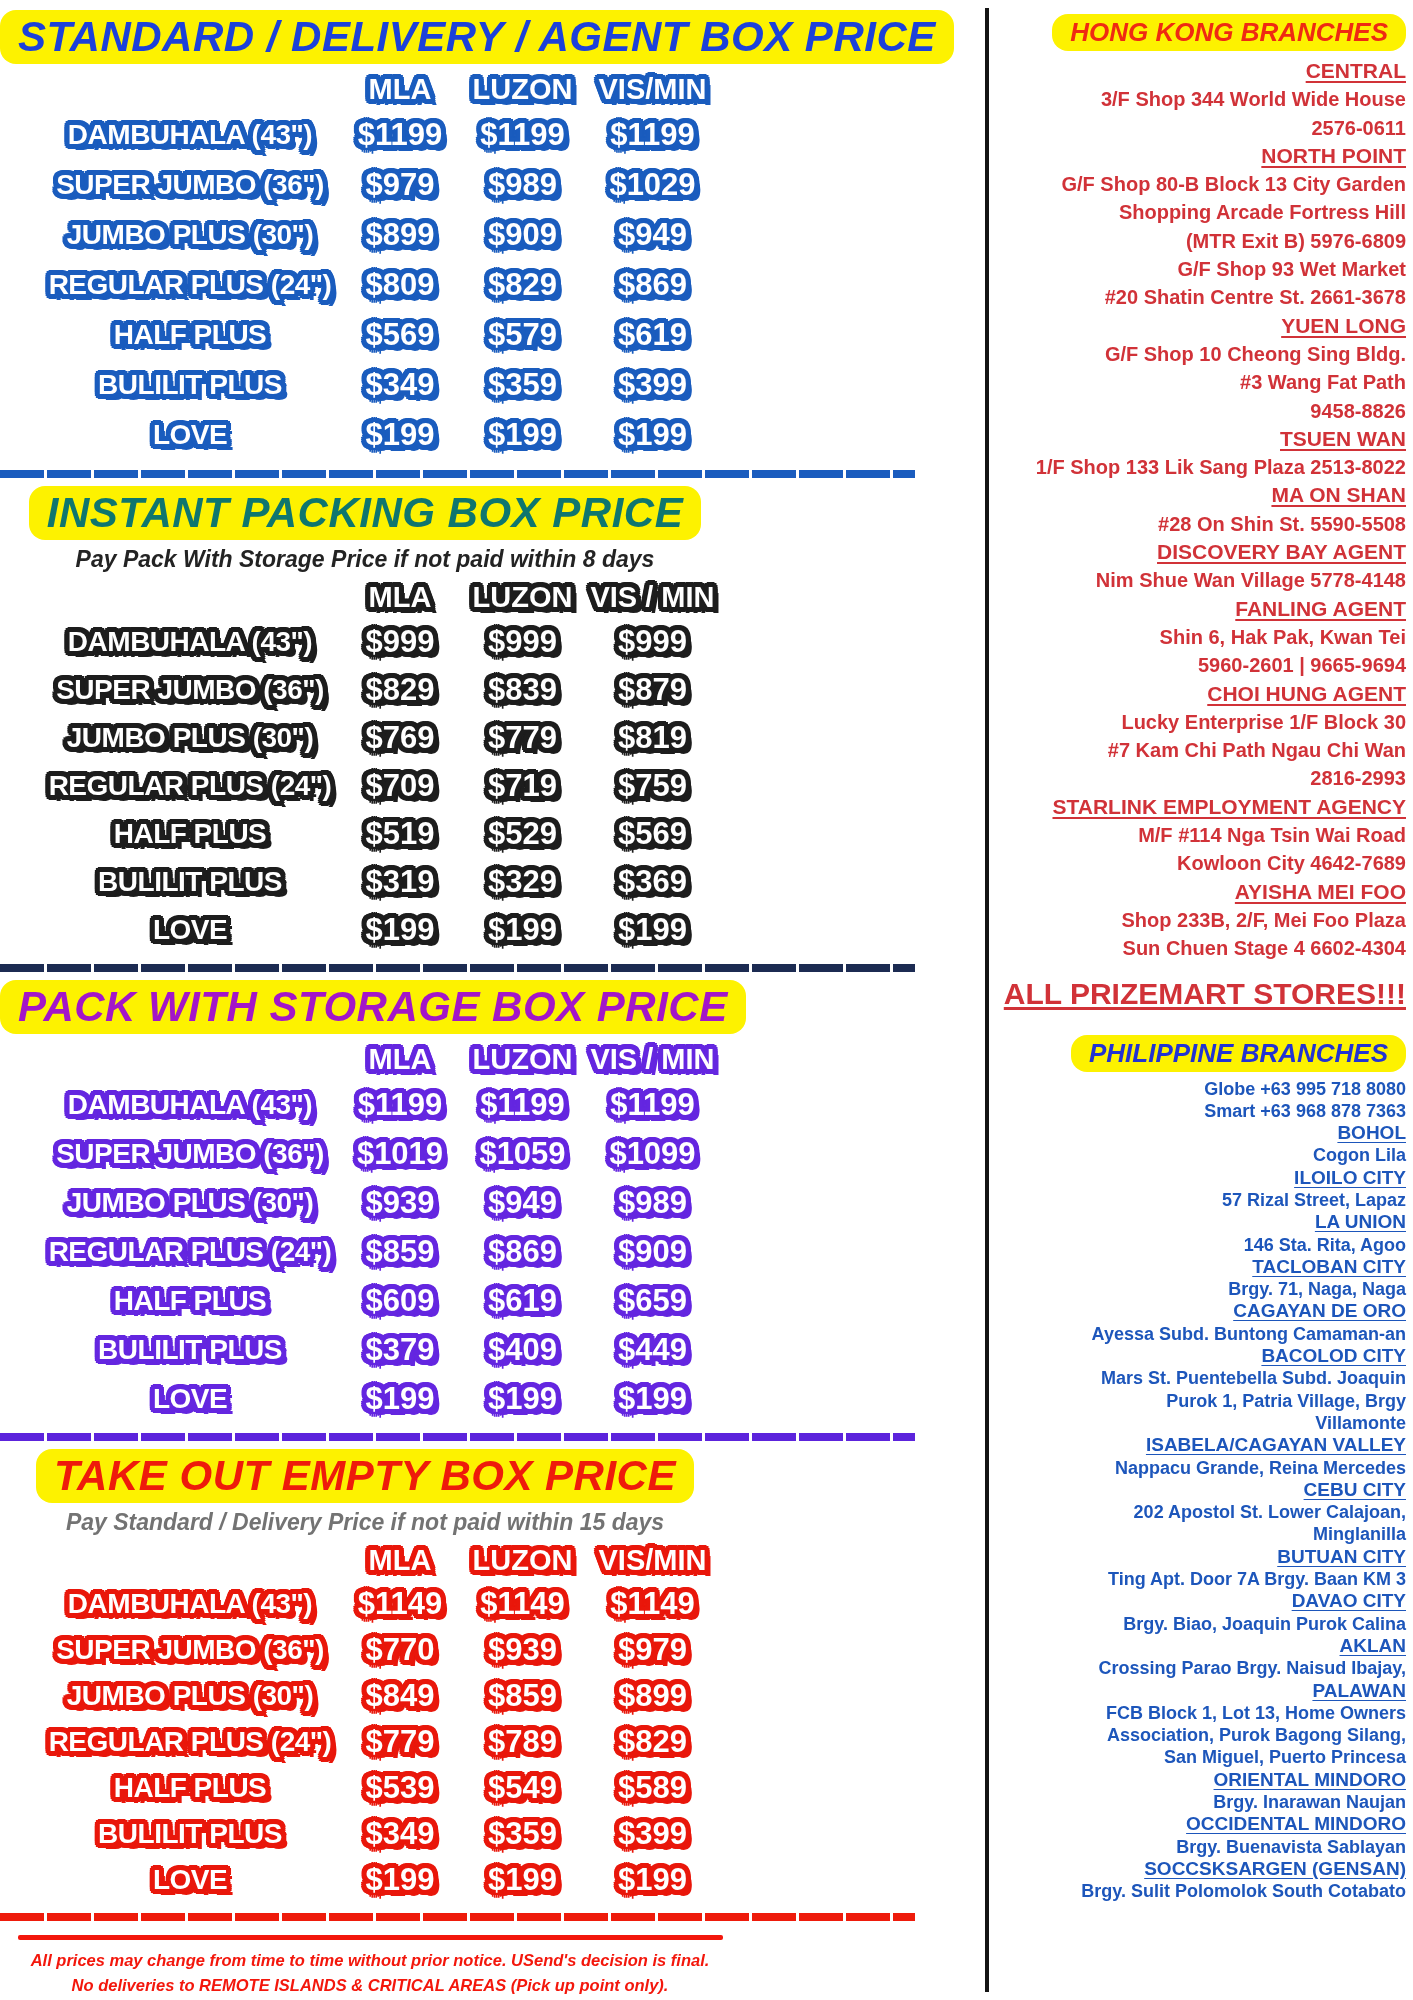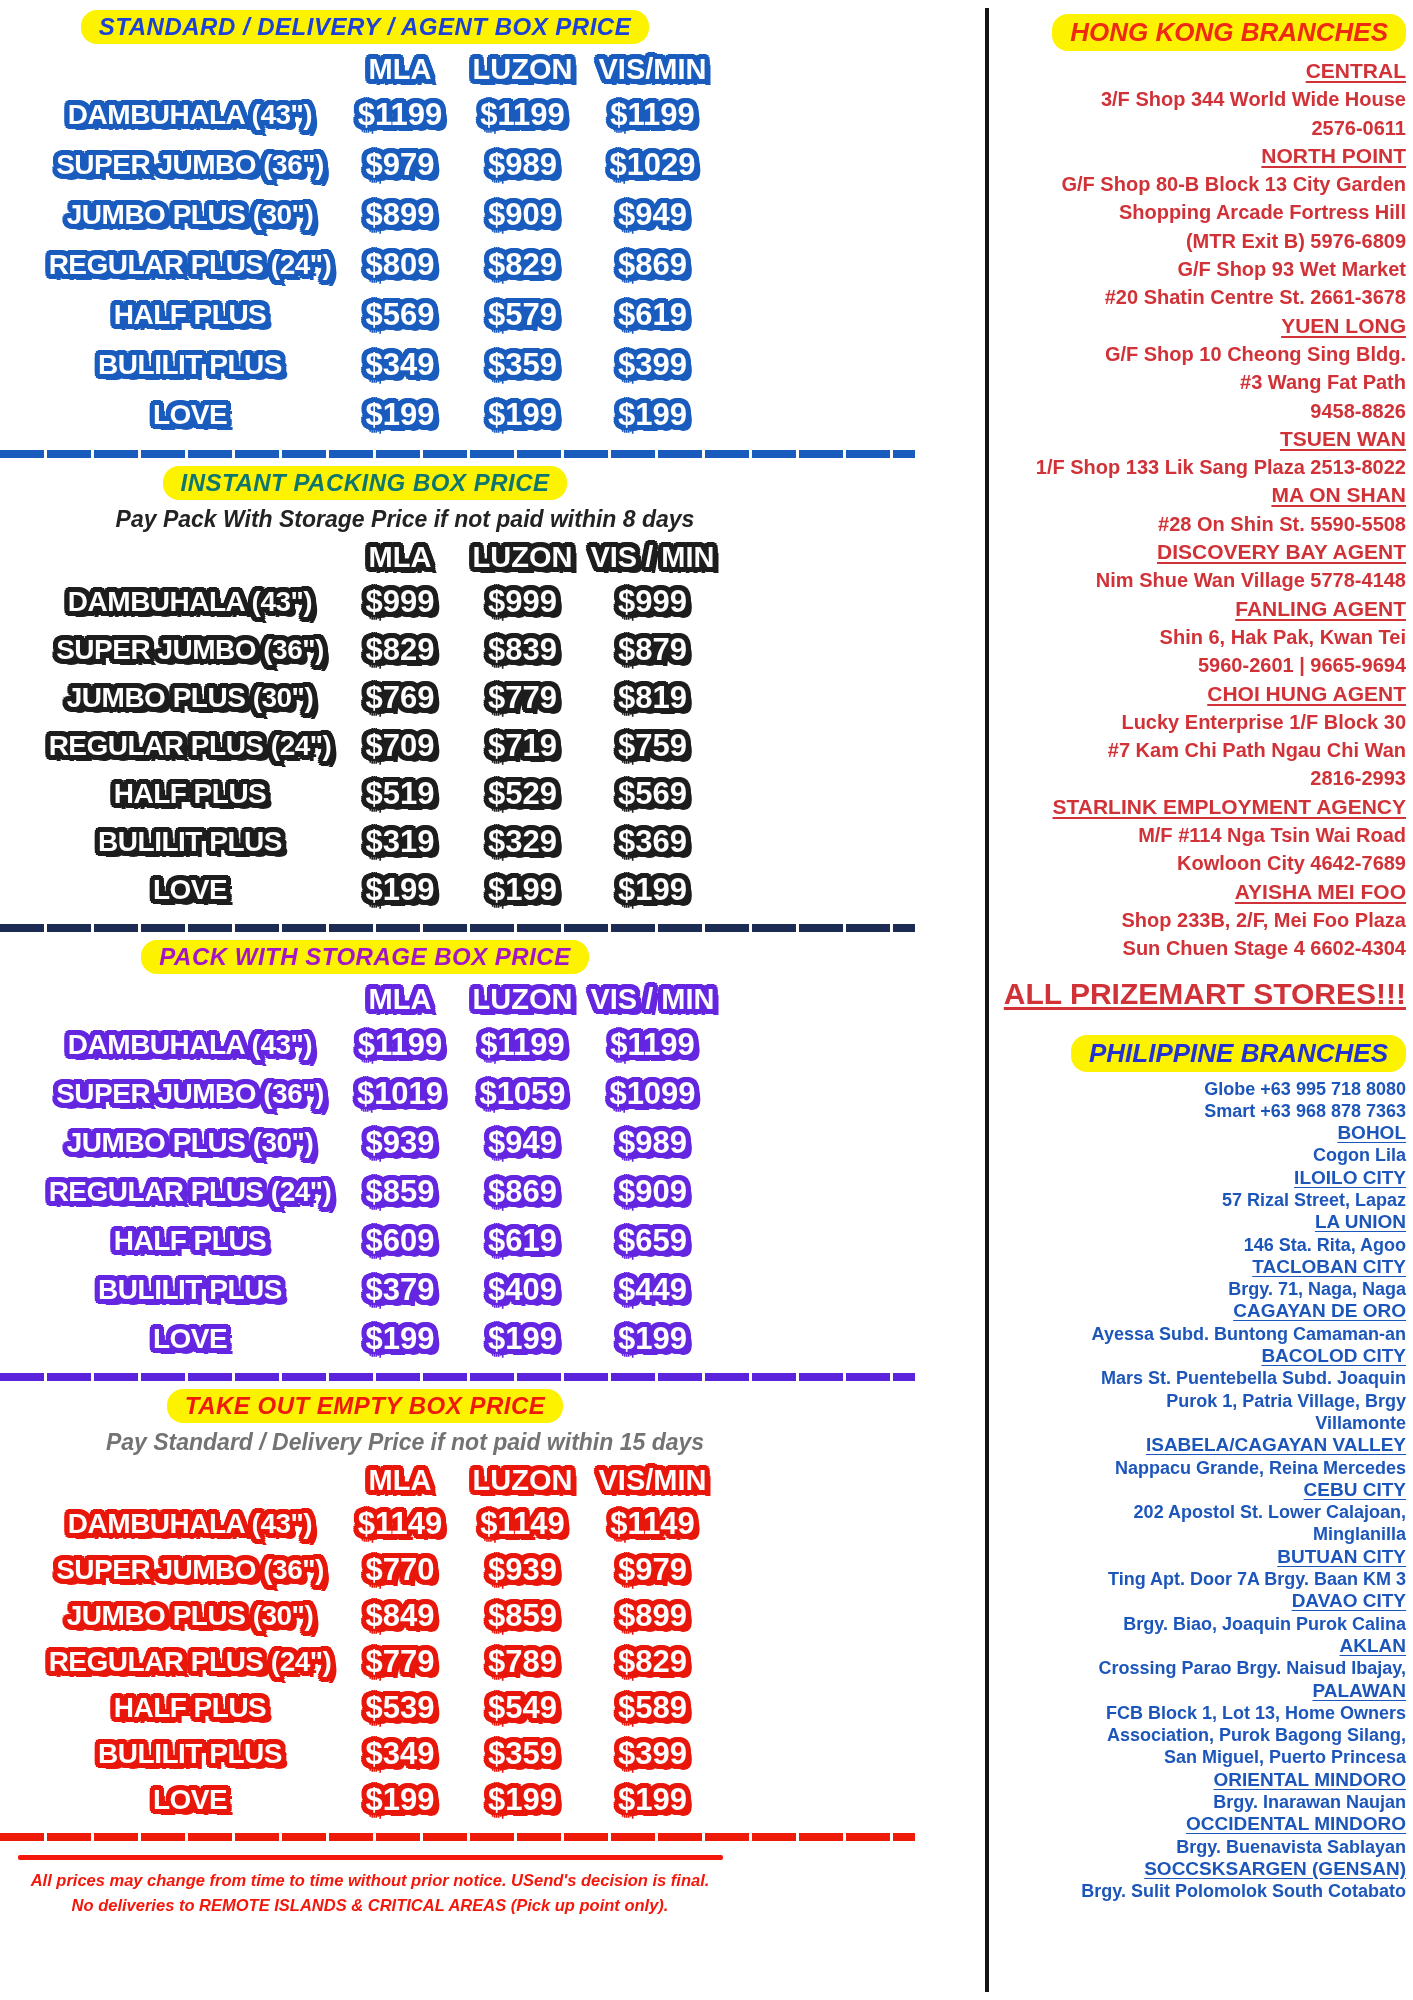--- a/index.html
+++ b/index.html
@@ -3,22 +3,22 @@
 <meta charset="utf-8">
 <style>
   html,body{margin:0;padding:0;}
   body{
     width:1413px;height:2000px;background:#ffffff;position:relative;overflow:hidden;
     font-family:"Liberation Sans", sans-serif;
   }
   .left{position:absolute;left:0;top:10px;width:960px;}
   .t-title-row{width:730px;text-align:center;margin-bottom:4px;}
   .pill{display:inline-block;background:var(--hl);border-radius:16px;padding:3px 18px;}
-  .t-title{font-size:24px;font-weight:bold;font-style:italic;letter-spacing:.5px;white-space:nowrap;}
-  .t-sub{width:730px;text-align:center;font-size:23px;font-weight:bold;font-style:italic;height:32px;line-height:30px;white-space:nowrap;padding-left:40px;}
+  .t-title{font-size:42px;font-weight:bold;font-style:italic;letter-spacing:.5px;white-space:nowrap;}
+  .t-sub{width:730px;text-align:center;font-size:23px;font-weight:bold;font-style:italic;height:32px;line-height:30px;white-space:nowrap;}
   .t-grid{display:grid;grid-template-columns:300px 120px 125px 135px;margin-left:40px;}
   .cell{display:flex;align-items:center;justify-content:center;height:var(--rh);font-size:31px;white-space:nowrap;}
   .cell.hc{height:42px;font-size:29px;}
   .cell.lbl{font-size:28px;letter-spacing:-.5px;}
   .ot{
     color:#ffffff;font-weight:bold;
     text-shadow:
       -4px -4px 0 var(--oc), 0 -5px 0 var(--oc), 4px -4px 0 var(--oc),
       -5px 0 0 var(--oc), 5px 0 0 var(--oc),
       -4px 4px 0 var(--oc), 0 5px 0 var(--oc), 4px 4px 0 var(--oc),

